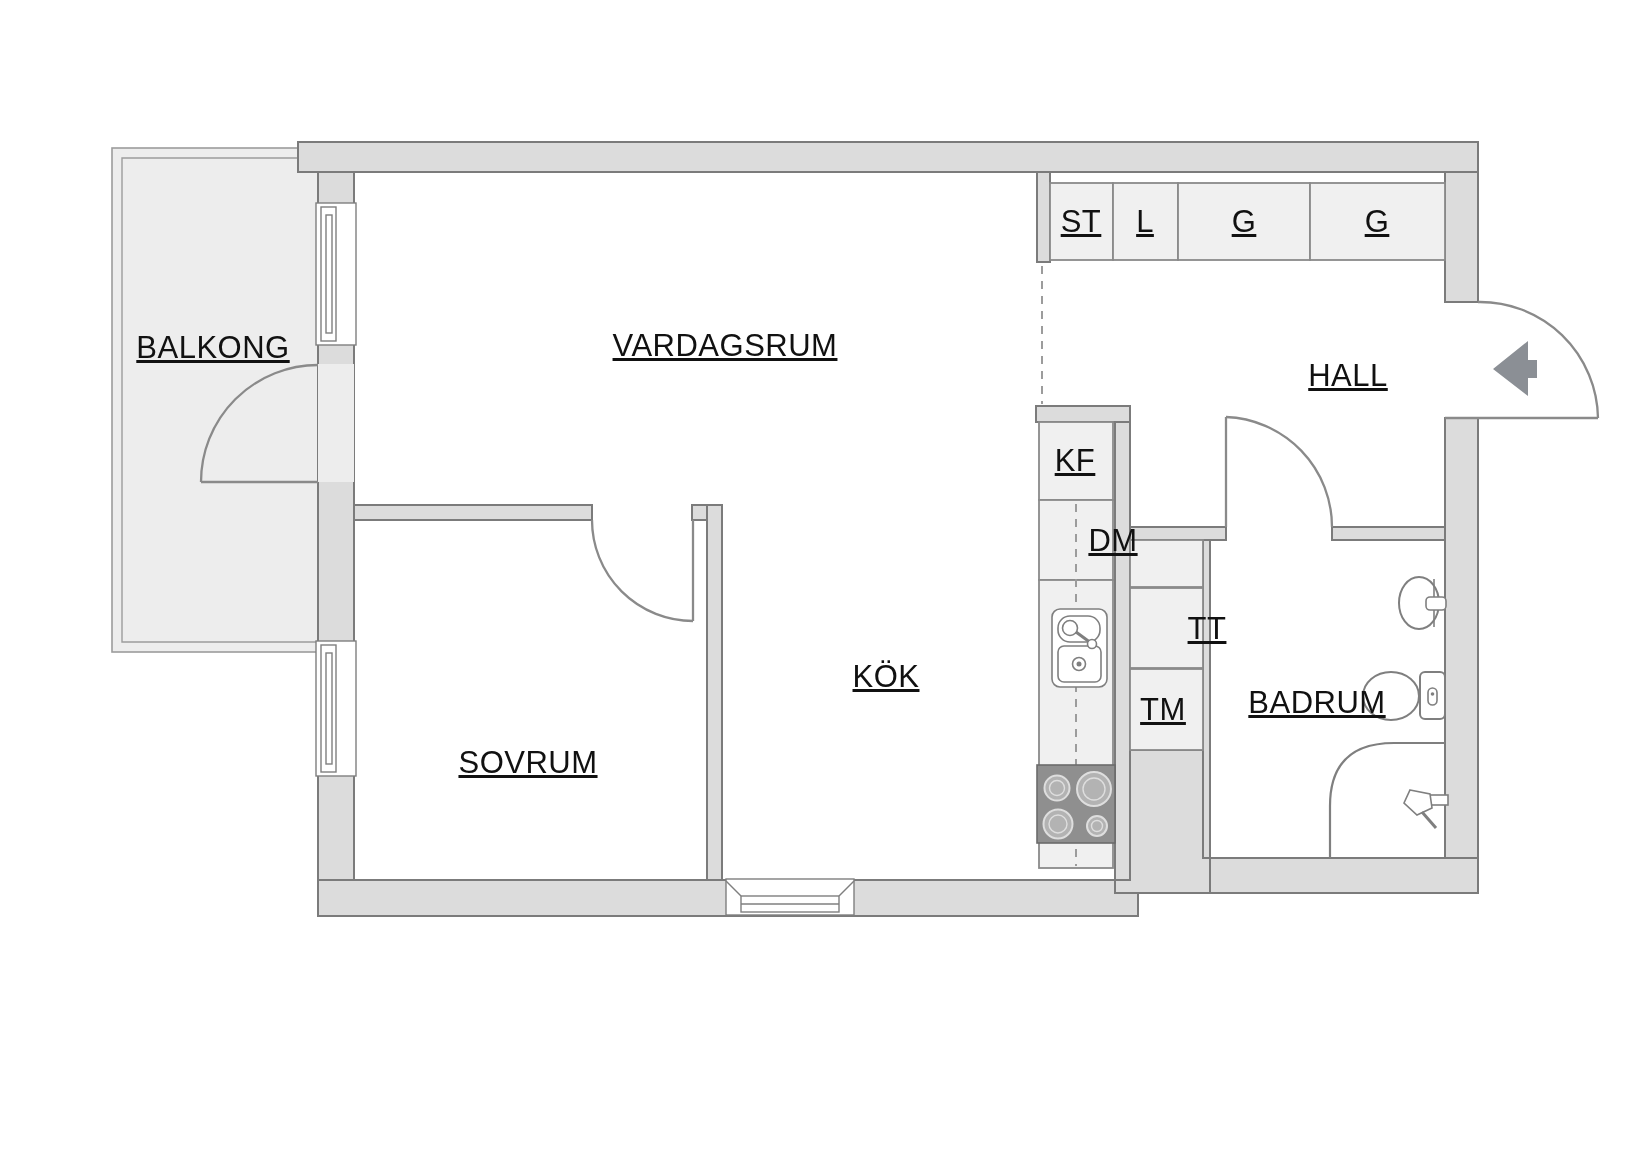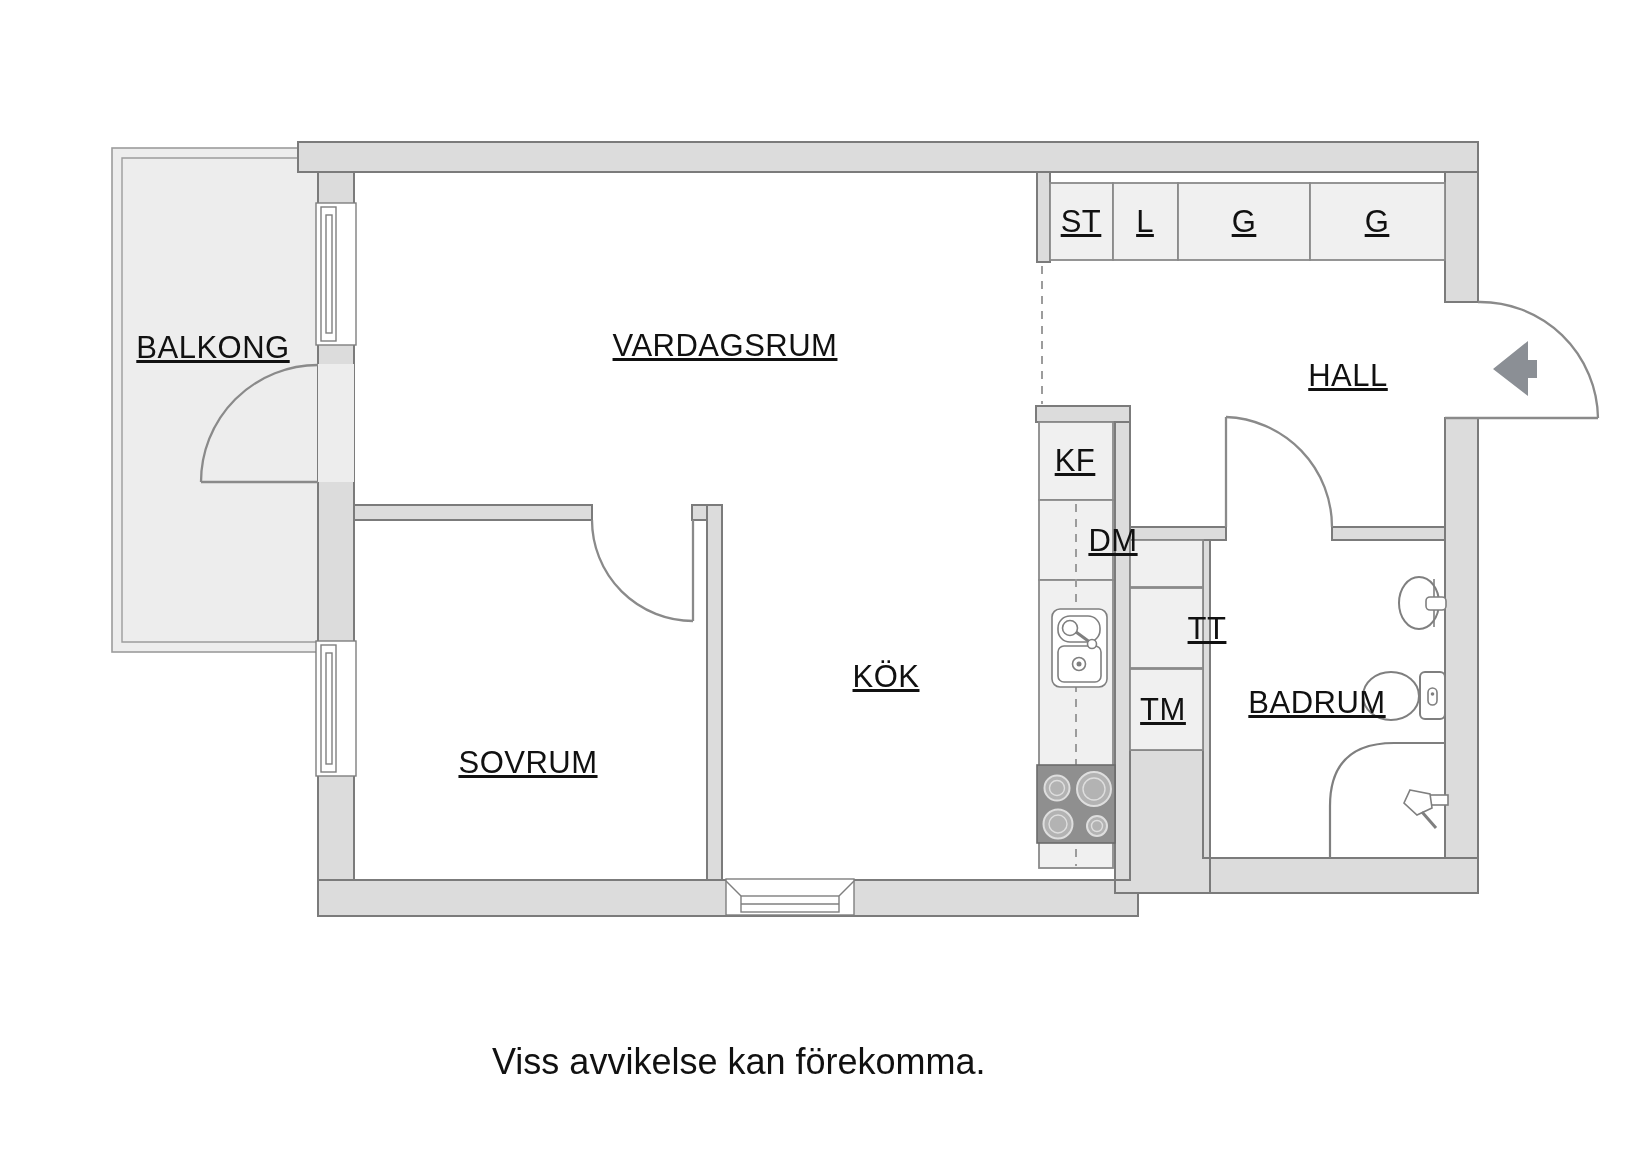--- a/index.html
+++ b/index.html
@@ -183,16 +183,15 @@
   <div class="lbl" style="left:1145px;top:222px;">L</div>
   <div class="lbl" style="left:1244px;top:222px;">G</div>
   <div class="lbl" style="left:1377px;top:222px;">G</div>
 
   <div class="lbl" style="left:1075px;top:461px;">KF</div>
   <div class="lbl" style="left:1113px;top:541px;">DM</div>
   <div class="lbl" style="left:1163px;top:629px;margin-left:44px;">TT</div>
   <div class="lbl" style="left:1163px;top:710px;">TM</div>
 
   <div class="disclaimer">
-    <div>Viss avvikelse kan förekomma.</div>
   </div>
 
 </div>
 
 </body></html>

